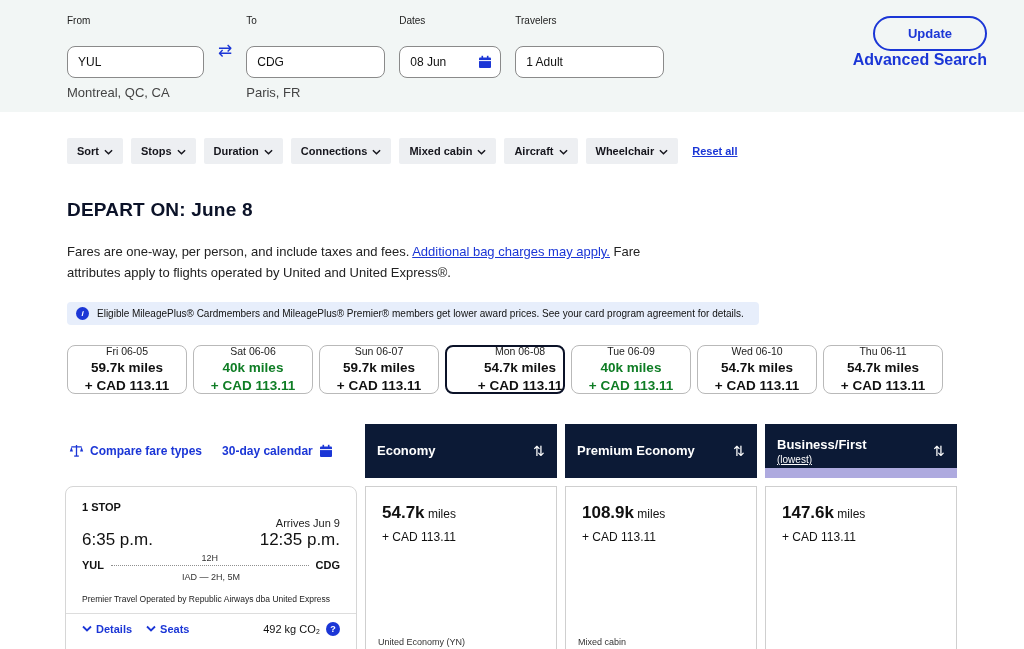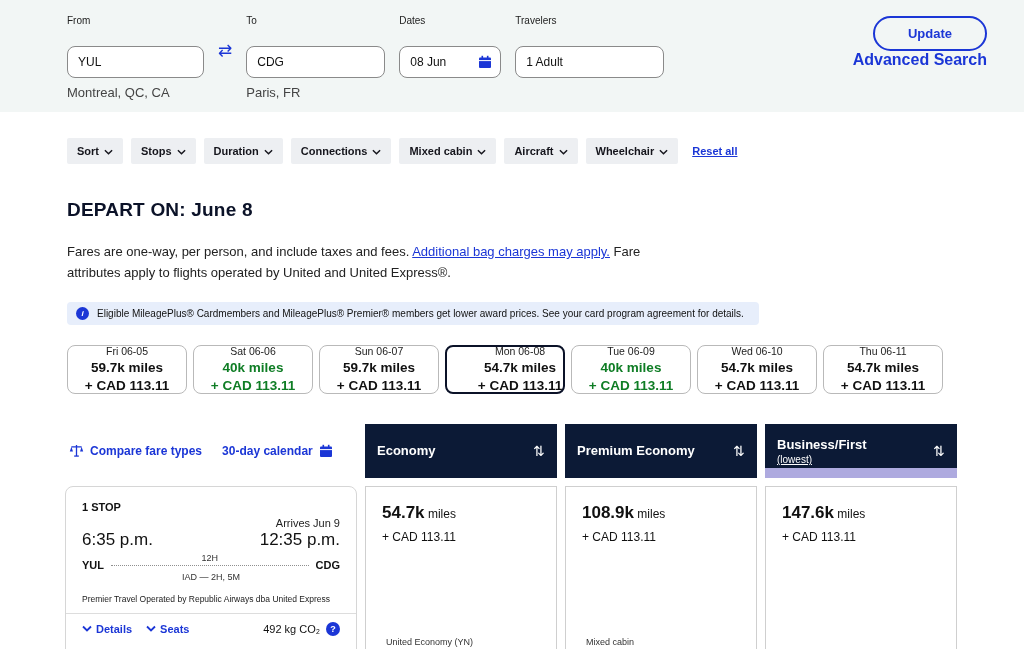--- a/index.html
+++ b/index.html
@@ -72,21 +72,21 @@
   .divider{border-top:1px solid #ddd;margin:9px -16px 8px;}
   .cfooter{display:flex;align-items:center;gap:14px;font-size:11px;}
   .flink{color:var(--accent);font-weight:700;display:flex;align-items:center;gap:4px;}
   .co2{margin-left:auto;display:flex;align-items:center;gap:6px;color:#111;}
   .qicon{width:14px;height:14px;border-radius:50%;background:var(--accent);color:#fff;font-size:9px;font-weight:700;display:flex;align-items:center;justify-content:center;cursor:pointer;}
   
   .farecell{border:1px solid #cfcfcf;background:#fff;padding:16px;position:relative;min-height:172px;cursor:pointer;}
   .fm{font-size:17px;font-weight:700;}
   .fm .unit{font-size:12px;font-weight:400;}
   .fc{font-size:12px;margin-top:7px;}
-  .note{position:absolute;left:20px;bottom:10px;font-size:9px;color:#333;text-align:right;}
+  .note{position:absolute;left:12px;bottom:10px;font-size:9px;color:#333;text-align:right;}
 </style>
 </head>
 <body>
 
 
 
 
 <header class="searchbar">
   <div class="fields">
     <div class="field">

